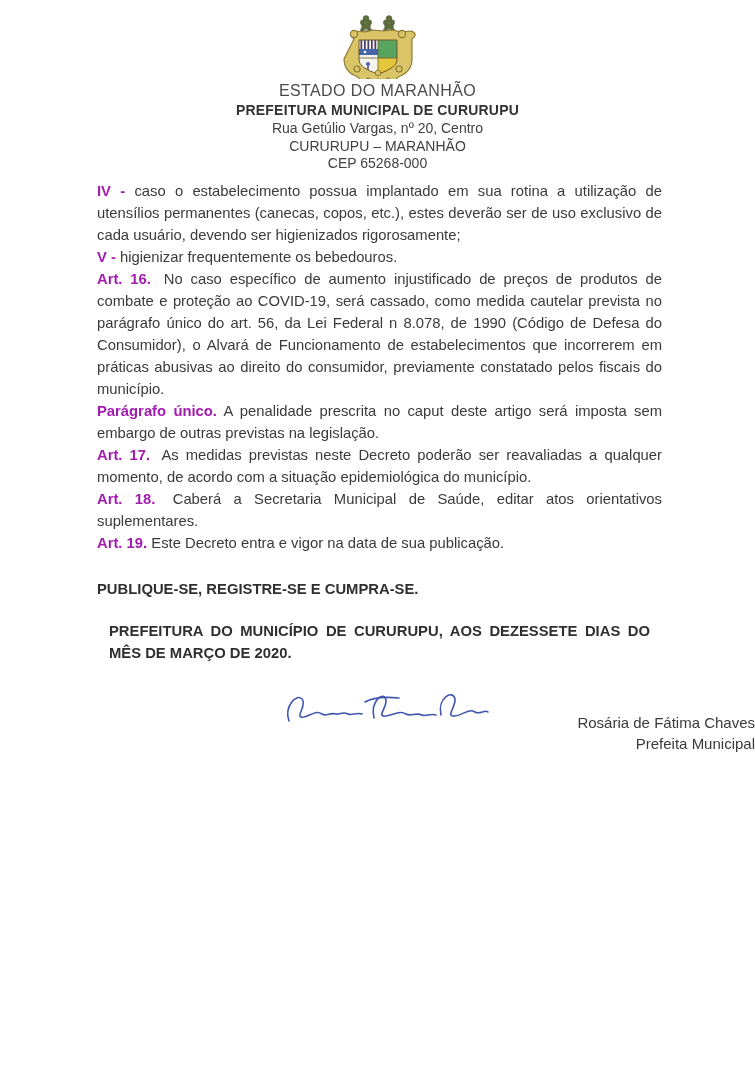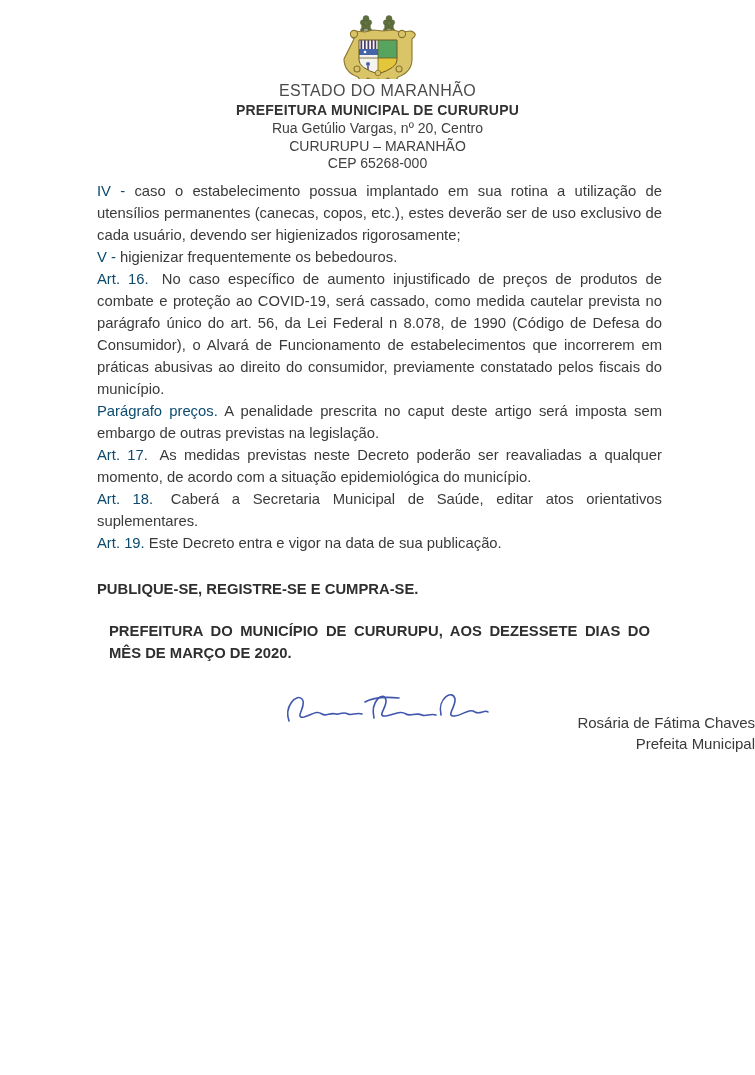--- a/index.html
+++ b/index.html
@@ -9,21 +9,21 @@
     color:#3a3a3a; overflow:hidden;
   }
   .letterhead { text-align:center; padding-top:13px; }
   .coat { display:block; margin:0 auto; }
   .lh-state { font-size:16px; line-height:17px; color:#4a4a4a; letter-spacing:.4px; margin-top:3px; }
   .lh-org   { font-size:14px; line-height:20px; font-weight:bold; color:#323232; letter-spacing:.2px; margin-top:1px; }
   .lh-sub   { font-size:14px; line-height:17.5px; color:#414141; }
 
   .content { margin:7px 93px 0 97px; text-align:justify; font-size:14.8px; line-height:22px; }
   .para { margin:0; }
-  .lead { font-weight:normal; color:#0c4a6e; }
+  .lead { font-weight:bold; color:#a21caf; }
   .lead.wide { margin-right:5px; }
   .publish { margin:0; margin-top:24px; font-weight:bold; color:#2f2f2f; }
   .closing { margin:12px; margin-top:20px; font-weight:bold; color:#2f2f2f; }
 
   .sig-block { margin-top:24px; text-align:right; font-size:15px; line-height:18px; color:#3a3a3a;padding-left:16px; }
   .sig-svg { display:block; margin:0 auto -16px auto; position:relative; z-index:2; }
   .sig-name { position:relative; z-index:1; }
   .sig-title { margin-top:3px;margin-left:28px; }
 </style>
 </head>
@@ -96,21 +96,21 @@
     <div class="lh-org">PREFEITURA MUNICIPAL DE CURURUPU</div>
     <div class="lh-sub">Rua Getúlio Vargas, nº 20, Centro</div>
     <div class="lh-sub">CURURUPU – MARANHÃO</div>
     <div class="lh-sub">CEP 65268-000</div>
   </header>
 
   <main class="content">
     <p class="para"><b class="lead">IV -</b> <span>caso o estabelecimento possua implantado em sua rotina a utilização de utensílios permanentes (canecas, copos, etc.), estes deverão ser de uso exclusivo de cada usuário, devendo ser higienizados rigorosamente;</span></p>
     <p class="para"><b class="lead">V -</b> <span>higienizar frequentemente os bebedouros.</span></p>
     <p class="para"><b class="lead wide">Art. 16.</b> <span>No caso específico de aumento injustificado de preços de produtos de combate e proteção ao COVID-19, será cassado, como medida cautelar prevista no parágrafo único do art. 56, da Lei Federal n 8.078, de 1990 (Código de Defesa do Consumidor), o Alvará de Funcionamento de estabelecimentos que incorrerem em práticas abusivas ao direito do consumidor, previamente constatado pelos fiscais do município.</span></p>
-    <p class="para"><b class="lead">Parágrafo preços.</b> <span>A penalidade prescrita no caput deste artigo será imposta sem embargo de outras previstas na legislação.</span></p>
+    <p class="para"><b class="lead">Parágrafo único.</b> <span>A penalidade prescrita no caput deste artigo será imposta sem embargo de outras previstas na legislação.</span></p>
     <p class="para"><b class="lead wide">Art. 17.</b> <span>As medidas previstas neste Decreto poderão ser reavaliadas a qualquer momento, de acordo com a situação epidemiológica do município.</span></p>
     <p class="para"><b class="lead wide">Art. 18.</b> <span>Caberá a Secretaria Municipal de Saúde, editar atos orientativos suplementares.</span></p>
     <p class="para"><b class="lead">Art. 19.</b> <span>Este Decreto entra e vigor na data de sua publicação.</span></p>
 
     <p class="publish">PUBLIQUE-SE, REGISTRE-SE E CUMPRA-SE.</p>
     <p class="closing">PREFEITURA DO MUNICÍPIO DE CURURUPU, AOS DEZESSETE DIAS DO MÊS DE MARÇO DE 2020.</p>
   </main>
 
   <div class="sig-block">
     <svg class="sig-svg" width="210" height="42" viewBox="0 0 210 42" aria-hidden="true">

